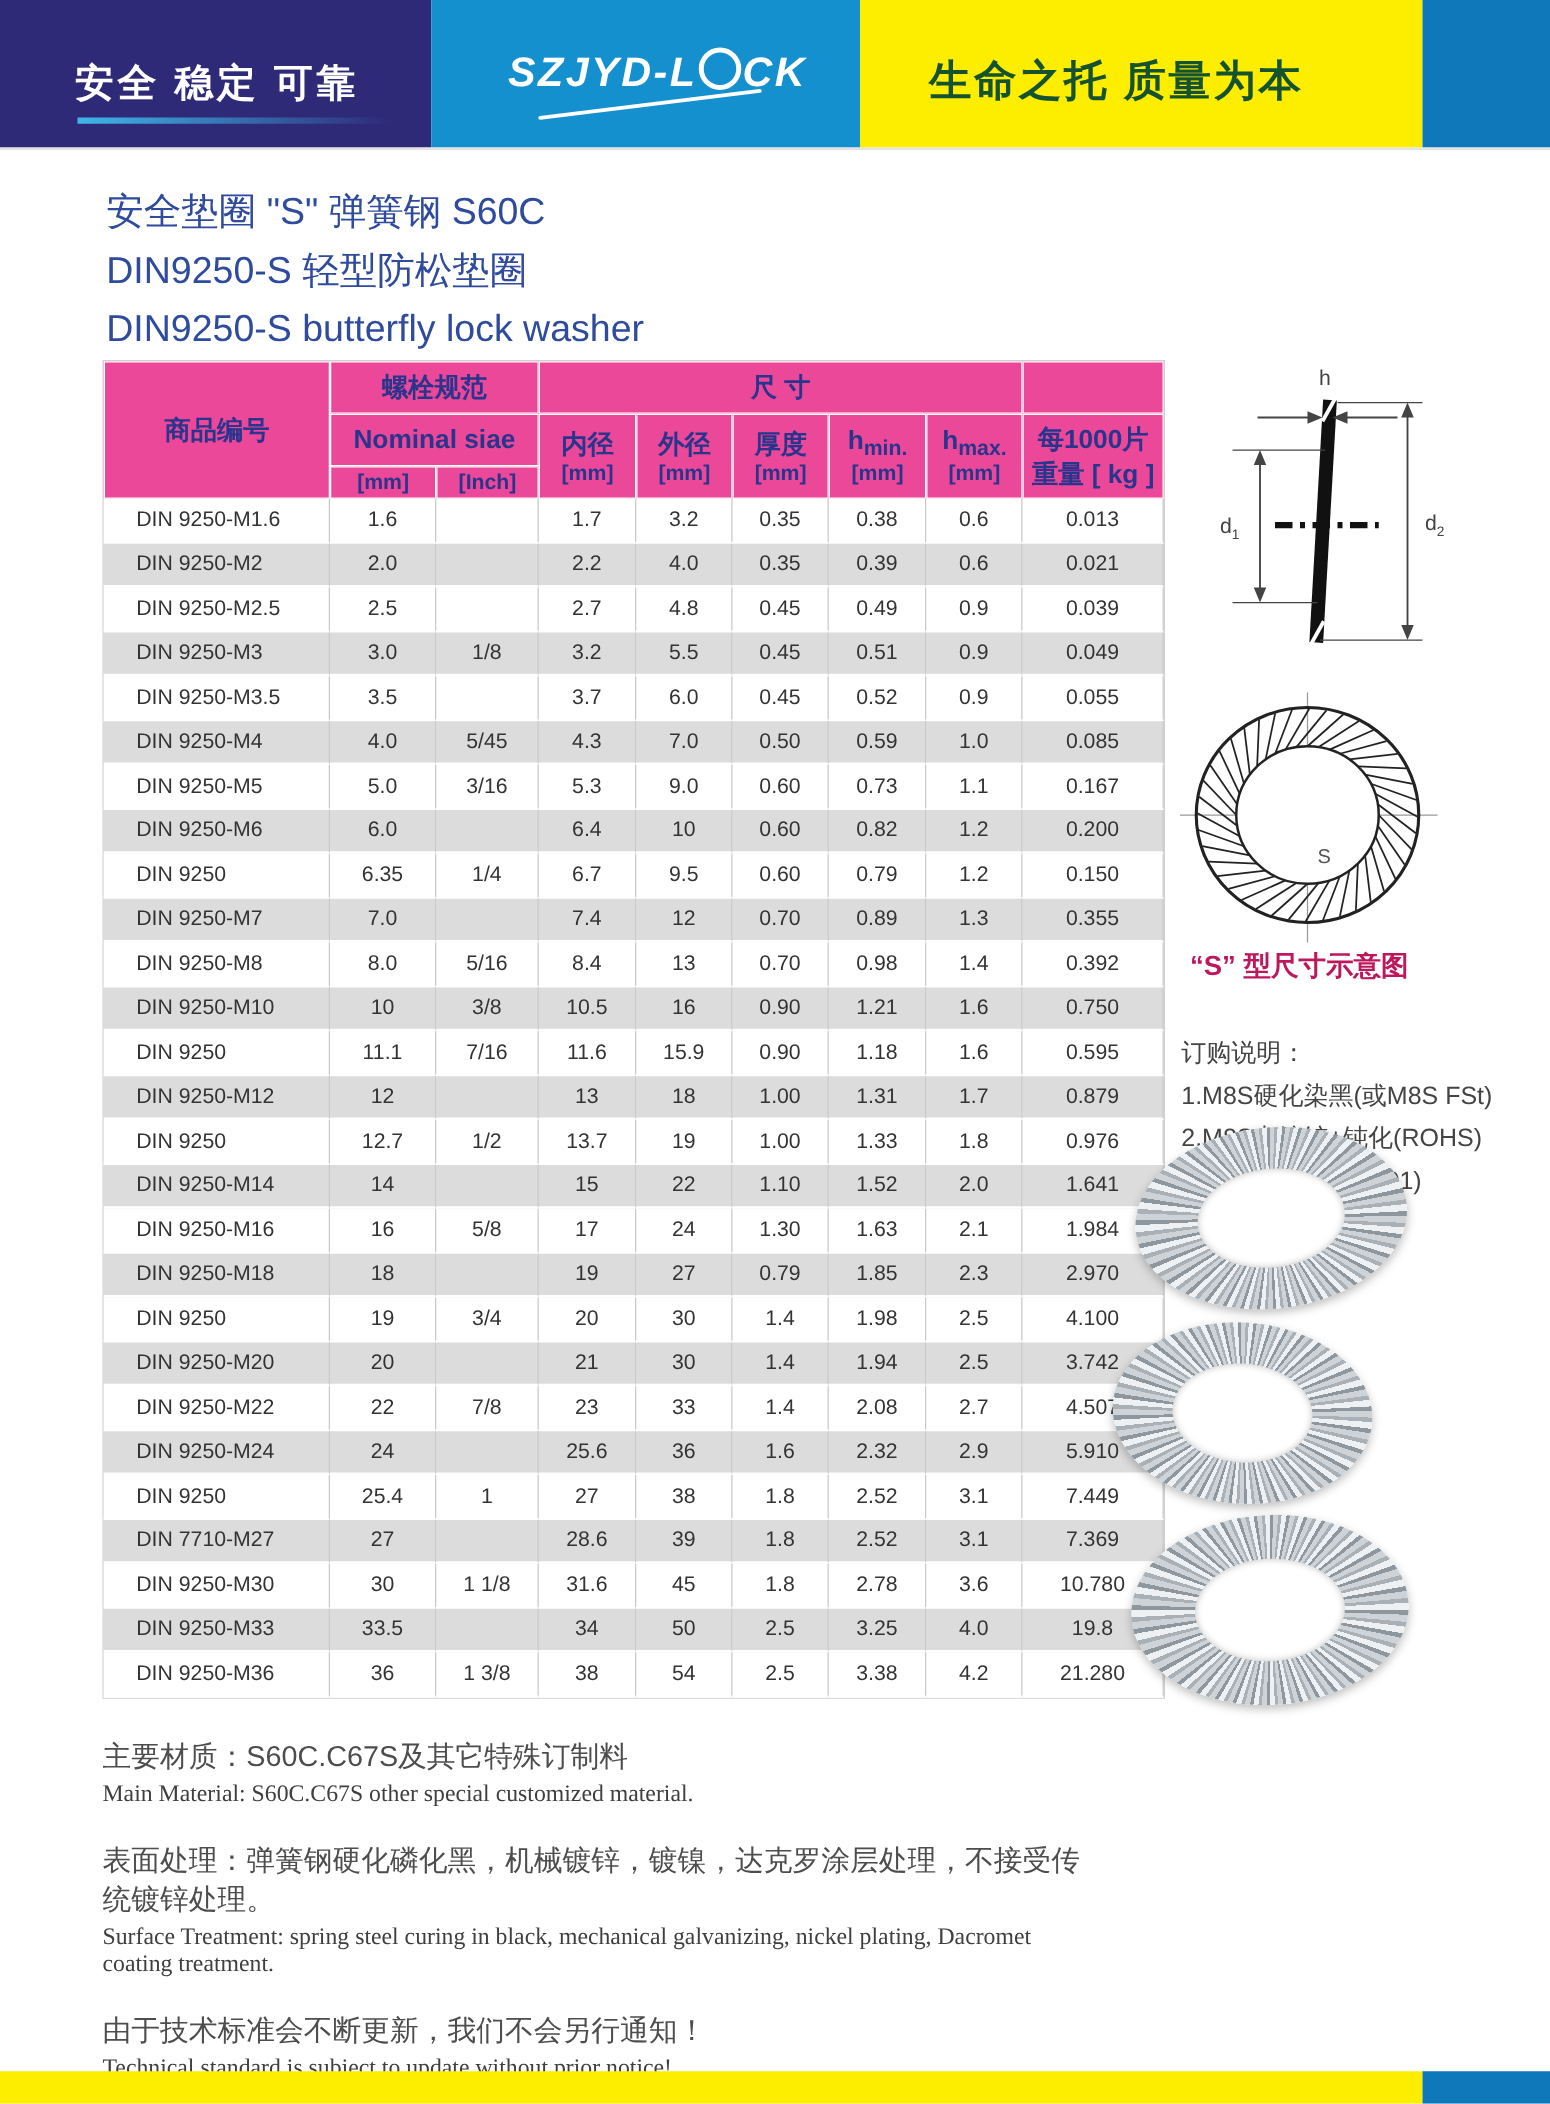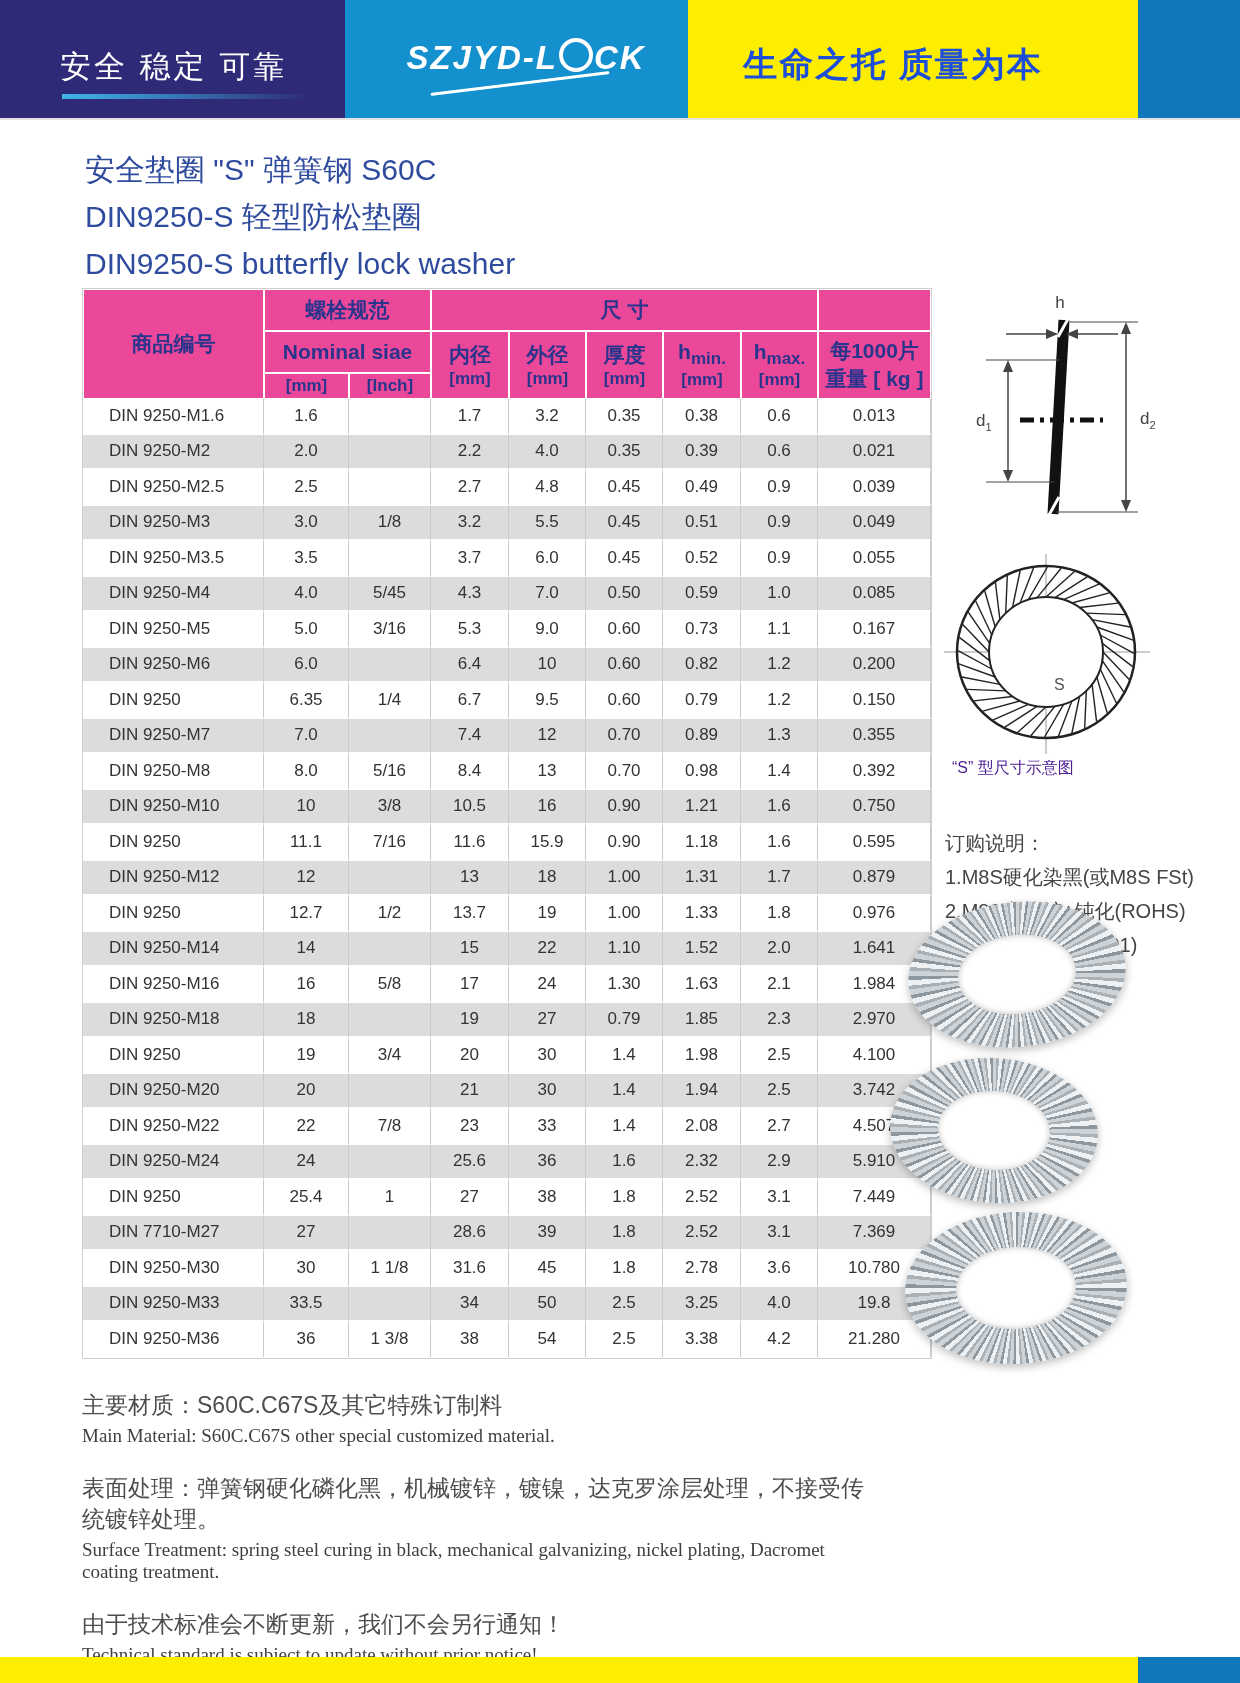--- a/index.html
+++ b/index.html
@@ -6,52 +6,52 @@
   body{width:1240px;height:1683px;background:#fff;font-family:"Liberation Sans",sans-serif;position:relative;overflow:hidden;}
   .abs{position:absolute;}
 
   
   .hdr-navy{left:0;top:0;width:345px;height:118px;background:#2e2a78;}
   .hdr-cyan{left:345px;top:0;width:343px;height:118px;background:#1590cf;}
   .hdr-yellow{left:688px;top:0;width:450px;height:118px;background:#fdee00;}
   .hdr-blue{left:1138px;top:0;width:102px;height:118px;background:#0f78ba;}
   .hdr-line{left:0;top:118px;width:1240px;height:2px;background:#e3e3e3;}
 
-  .slogan-left{left:60px;top:46px;color:#fff;font-size:31px;font-weight:normal;letter-spacing:3px;}
+  .slogan-left{left:60px;top:46px;color:#fff;font-size:31px;font-weight:bold;letter-spacing:3px;}
   .slogan-underline{left:62px;top:94px;width:250px;height:5px;
     background:linear-gradient(to right,#3fb6e8,rgba(63,182,232,0));}
   .logo{left:345px;top:38px;width:362px;text-align:center;color:#fff;
     font-size:33px;font-weight:bold;font-style:italic;letter-spacing:2px;}
   .logo-ring{display:inline-block;width:26px;height:26px;border:4px solid #fff;
     border-radius:50%;vertical-align:-3px;margin:0 1px;position:relative;}
   .logo-ring::before{content:"";position:absolute;left:1px;top:1px;right:1px;bottom:1px;
     border:2px dashed #1590cf;border-radius:50%;}
   .logo-swoosh{left:430px;top:82px;width:180px;height:3px;background:#fff;
     transform:rotate(-7deg);border-radius:2px;}
-  .slogan-right{left:688px;top:42px;width:410px;text-align:center;color:#1d4ed8;
+  .slogan-right{left:688px;top:42px;width:410px;text-align:center;color:#14532d;
     font-size:34px;font-weight:bold;letter-spacing:2px;}
 
   
   .title-block{left:85px;top:146px;color:#2f4b9e;font-size:30px;line-height:47px;}
 
   
   table.spec{left:82px;top:288px;width:848px;border-collapse:separate;border-spacing:0;
     table-layout:fixed;border:1px solid #cfcfcf;}
   table.spec th{background:#ec4899;color:#29348c;border:1px solid #fff;
     font-size:21px;font-weight:bold;text-align:center;padding:0;}
   table.spec th.small{font-size:17px;}
   table.spec th sub{font-size:17px;}
   table.spec td{font-size:17px;color:#333;text-align:center;padding:0;
     border-right:1px solid #c9c9c9;border-bottom:2px solid #fff;height:33.5px;}
   table.spec td.code,table.spec tbody td:first-child{text-align:left;padding-left:26px;}
   table.spec tbody tr:nth-child(even){background:#dcdcdc;}
   table.spec tbody tr:nth-child(odd){background:#fff;}
 
   
-  .caption{left:952px;top:758px;font-size:16px;color:#4c1d95;}
+  .caption{left:952px;top:758px;font-size:22px;color:#be185d;font-weight:bold;}
   .order-block{left:945px;top:826px;font-size:20px;color:#444;line-height:34px;}
 
   .washer-photo{border-radius:50%;
     background:repeating-conic-gradient(#eef1f3 0deg 3deg,#8e979e 3deg 5deg,#cdd3d7 5deg 8deg,#a9b1b7 8deg 10deg);
     box-shadow:0 3px 8px rgba(0,0,0,0.25);}
   .washer-photo::after{content:"";position:absolute;left:23%;top:23%;width:54%;height:54%;
     border-radius:50%;background:#fff;box-shadow:0 0 6px rgba(0,0,0,0.25) inset;}
   .photo1{left:908px;top:902px;width:218px;height:145px;transform:rotate(-6deg);}
   .photo2{left:890px;top:1058px;width:208px;height:145px;transform:rotate(4deg);}
   .photo3{left:905px;top:1212px;width:222px;height:152px;transform:rotate(-3deg);}

